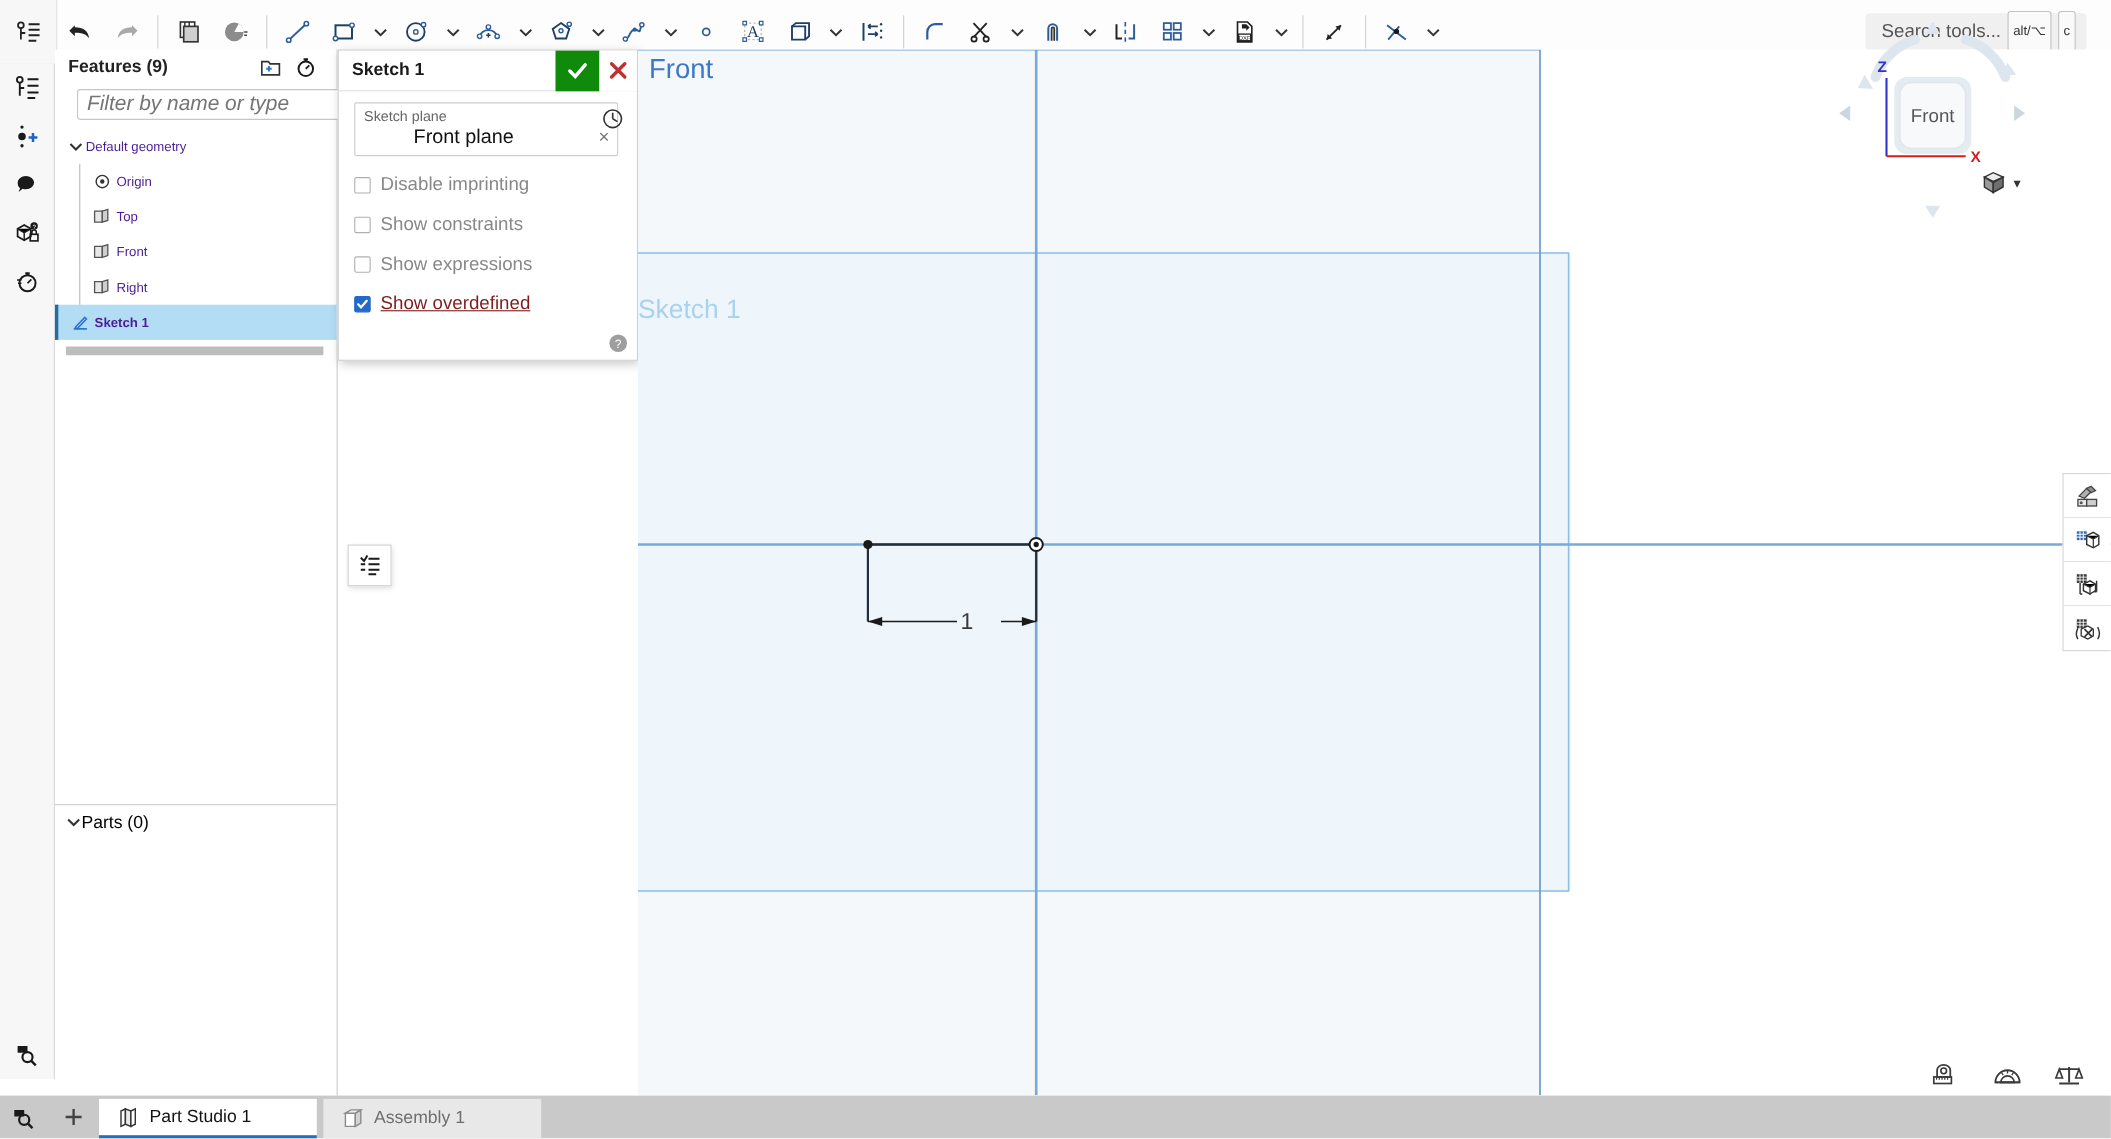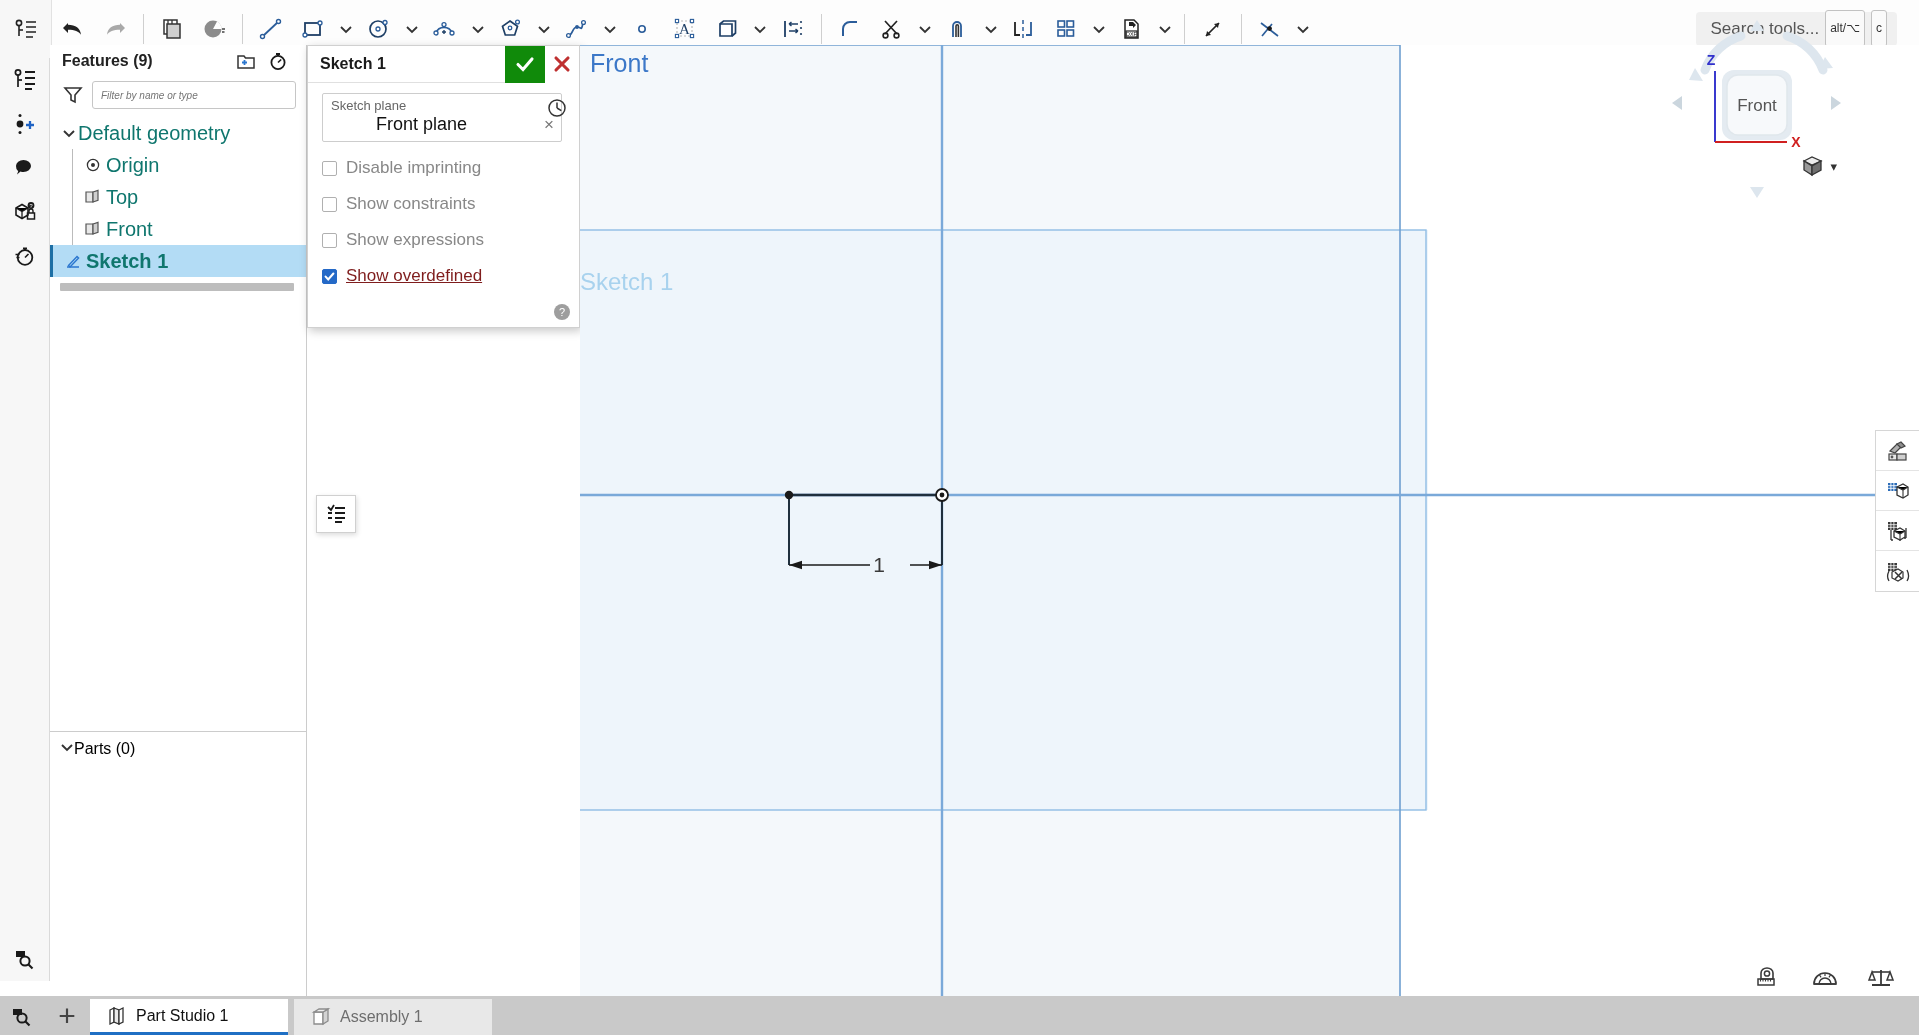--- a/index.html
+++ b/index.html
@@ -65,25 +65,25 @@
     background: #ffffff; border-right: 1px solid #cccccc;
   }
   #fp-header {
     display: flex; align-items: center; height: 32px; padding: 0 12px 0 12px;
   }
   #fp-title { font-size: 16px; font-weight: bold; color: #222; flex: 1; }
   .fp-hdr-btn { width: 32px; height: 28px; display: flex; align-items: center; justify-content: center; cursor: pointer; }
   #fp-filter-row { display: flex; align-items: center; gap: 8px; padding: 4px 10px 8px 12px; }
   #filter-input {
     flex: 1; height: 28px; border: 1px solid #c6c6c6; border-radius: 3px;
-    font-size: 10px; font-style: italic; color: #888; padding: 0 8px;
+    font-size: 19px; font-style: italic; color: #888; padding: 0 8px;
     font-family: "Liberation Sans", sans-serif; background: #fff;
   }
   .tree-row {
-    display: flex; align-items: center; height: 32px; font-size: 20px; color: #0f766e;
+    display: flex; align-items: center; height: 32px; font-size: 12px; color: #4c1d95;
     cursor: pointer; padding-left: 10px;
   }
   .tree-row .chev { width: 18px; display: flex; align-items: center; justify-content: center; }
   .tree-child { padding-left: 30px; position: relative; }
   .tree-child::before {
     content: ""; position: absolute; left: 22px; top: 0; width: 1px; height: 32px; background: #bbb;
   }
   .tree-ico { width: 26px; display: flex; align-items: center; justify-content: center; }
   #row-sketch1 { background: #b3dcf5; font-weight: bold; border-left: 3px solid #1d6fa5; padding-left: 7px; }
   #tree-scroll {
@@ -576,20 +576,29 @@
     <div class="tree-row tree-child">
       <span class="tree-ico">
         <svg width="18" height="18" viewBox="0 0 18 18">
           <path d="M2 4h7v10H2z" fill="#e8e8e8" stroke="#555" stroke-width="1.2"></path>
           <path d="M9 4l5-1.6v10L9 14z" fill="#cfcfcf" stroke="#555" stroke-width="1.2"></path>
         </svg>
       </span>
       <span>Front</span>
     </div>
 
+    <div class="tree-row tree-child">
+      <span class="tree-ico">
+        <svg width="18" height="18" viewBox="0 0 18 18">
+          <path d="M2 4h7v10H2z" fill="#e8e8e8" stroke="#555" stroke-width="1.2"></path>
+          <path d="M9 4l5-1.6v10L9 14z" fill="#cfcfcf" stroke="#555" stroke-width="1.2"></path>
+        </svg>
+      </span>
+      <span>Right</span>
+    </div>
 
     <div class="tree-row" id="row-sketch1">
       <span class="tree-ico">
         <svg width="18" height="18" viewBox="0 0 18 18">
           <path d="M3 15h12" stroke="#2b77cf" stroke-width="1.5"></path>
           <path d="M4.5 13.5L13 4.5l1.6 1.6L6 15z" fill="none" stroke="#2b77cf" stroke-width="1.4"></path>
         </svg>
       </span>
       <span>Sketch 1</span>
     </div>

